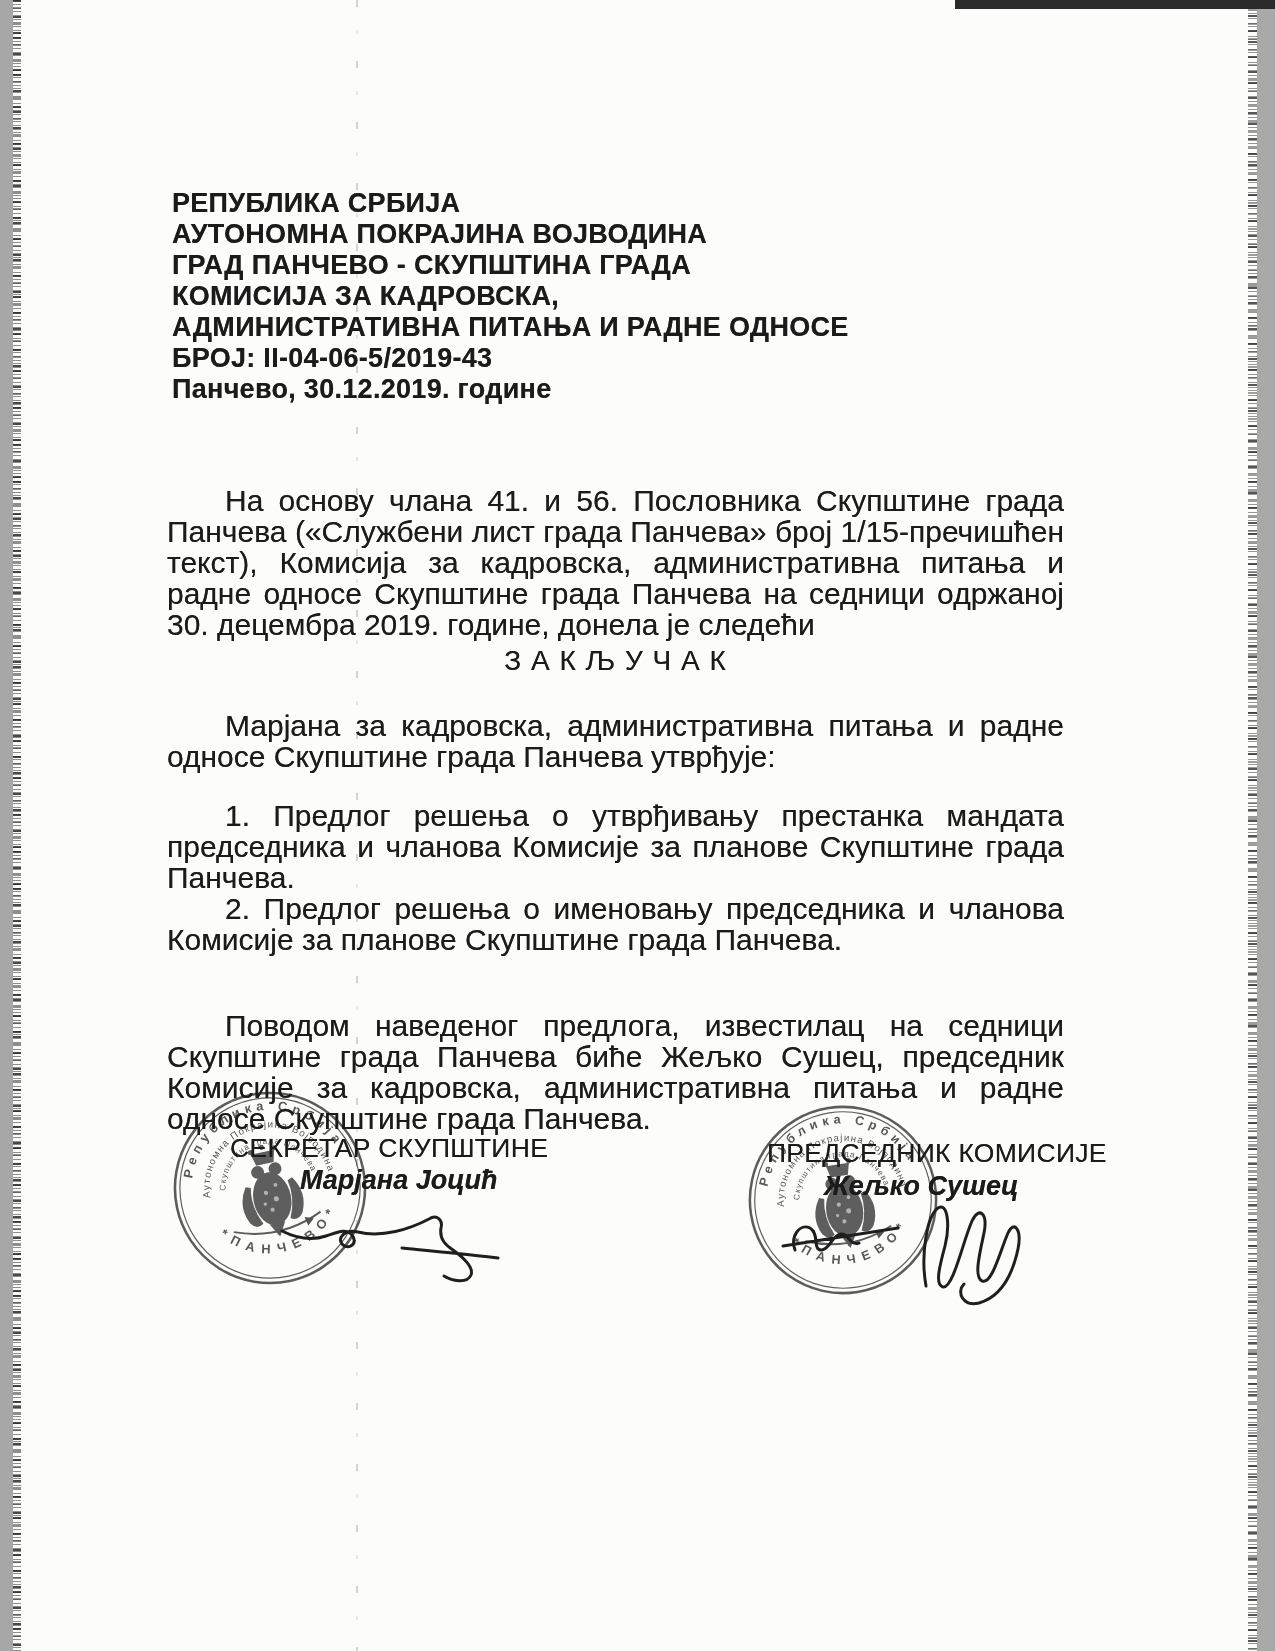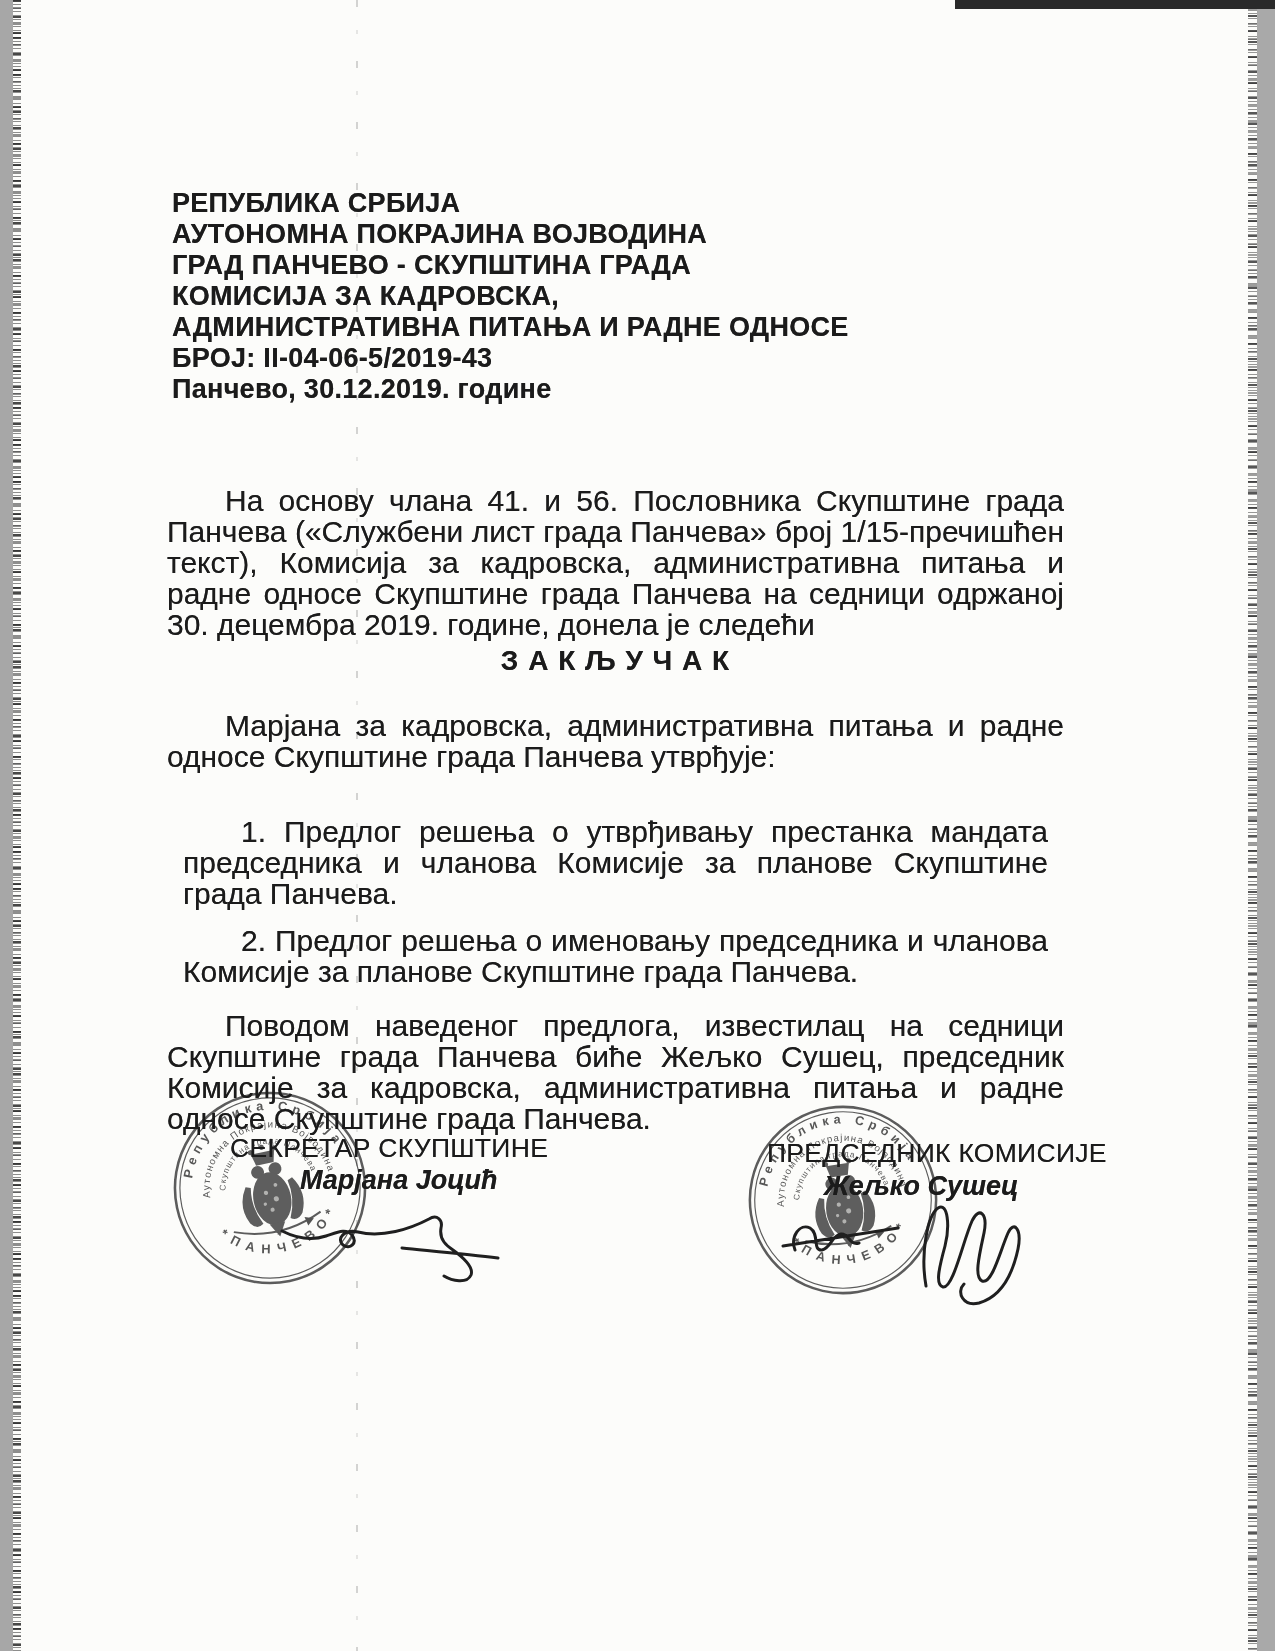--- a/index.html
+++ b/index.html
@@ -24,22 +24,22 @@
     background-size:6px 41px,3px 13px;}
   .edge-bar-topright{position:absolute;left:955px;top:0;width:320px;height:9px;background:#2a2a2a;}
   .fold-line{position:absolute;left:356px;top:0;width:2px;height:100%;opacity:.5;
     background:repeating-linear-gradient(180deg,rgba(70,70,70,.45) 0 7px,transparent 7px 30px,rgba(70,70,70,.25) 30px 34px,transparent 34px 61px);}
 
   
   .txt{position:absolute;text-shadow:0 0 .6px rgba(0,0,0,.65);}
   .hdr{left:172px;top:188px;font-size:27px;line-height:31px;font-weight:700;letter-spacing:.3px;white-space:pre-line;}
   .para{left:167px;width:897px;font-size:30px;line-height:31px;text-align:justify;text-align-last:left;}
   .indent{text-indent:58px;}
-  .para p{margin:16px;text-indent:58px;}
-  .title{left:167px;top:645px;width:897px;font-size:28px;font-weight:700;text-align:center;letter-spacing:1px;}
+  .para p{margin:0;text-indent:58px;}
+  .title{left:167px;top:645px;width:897px;font-size:28px;font-weight:400;text-align:center;letter-spacing:1px;}
   .intro{top:485px;}
   .determ{top:710px;}
   .items{top:800px;}
   .closing{top:972px;margin-top:38px;}
   .sig-title{font-size:26.5px;font-weight:400;letter-spacing:.3px;}
   .sig-name{font-size:27px;font-weight:700;font-style:italic;margin-left:10px;}
   .lt{left:230px;top:1133px;}
   .ln{left:290px;top:1165px;}
   .rt{left:767px;top:1138px;}
   .rn{left:814px;top:1171px;font-style:italic;}

